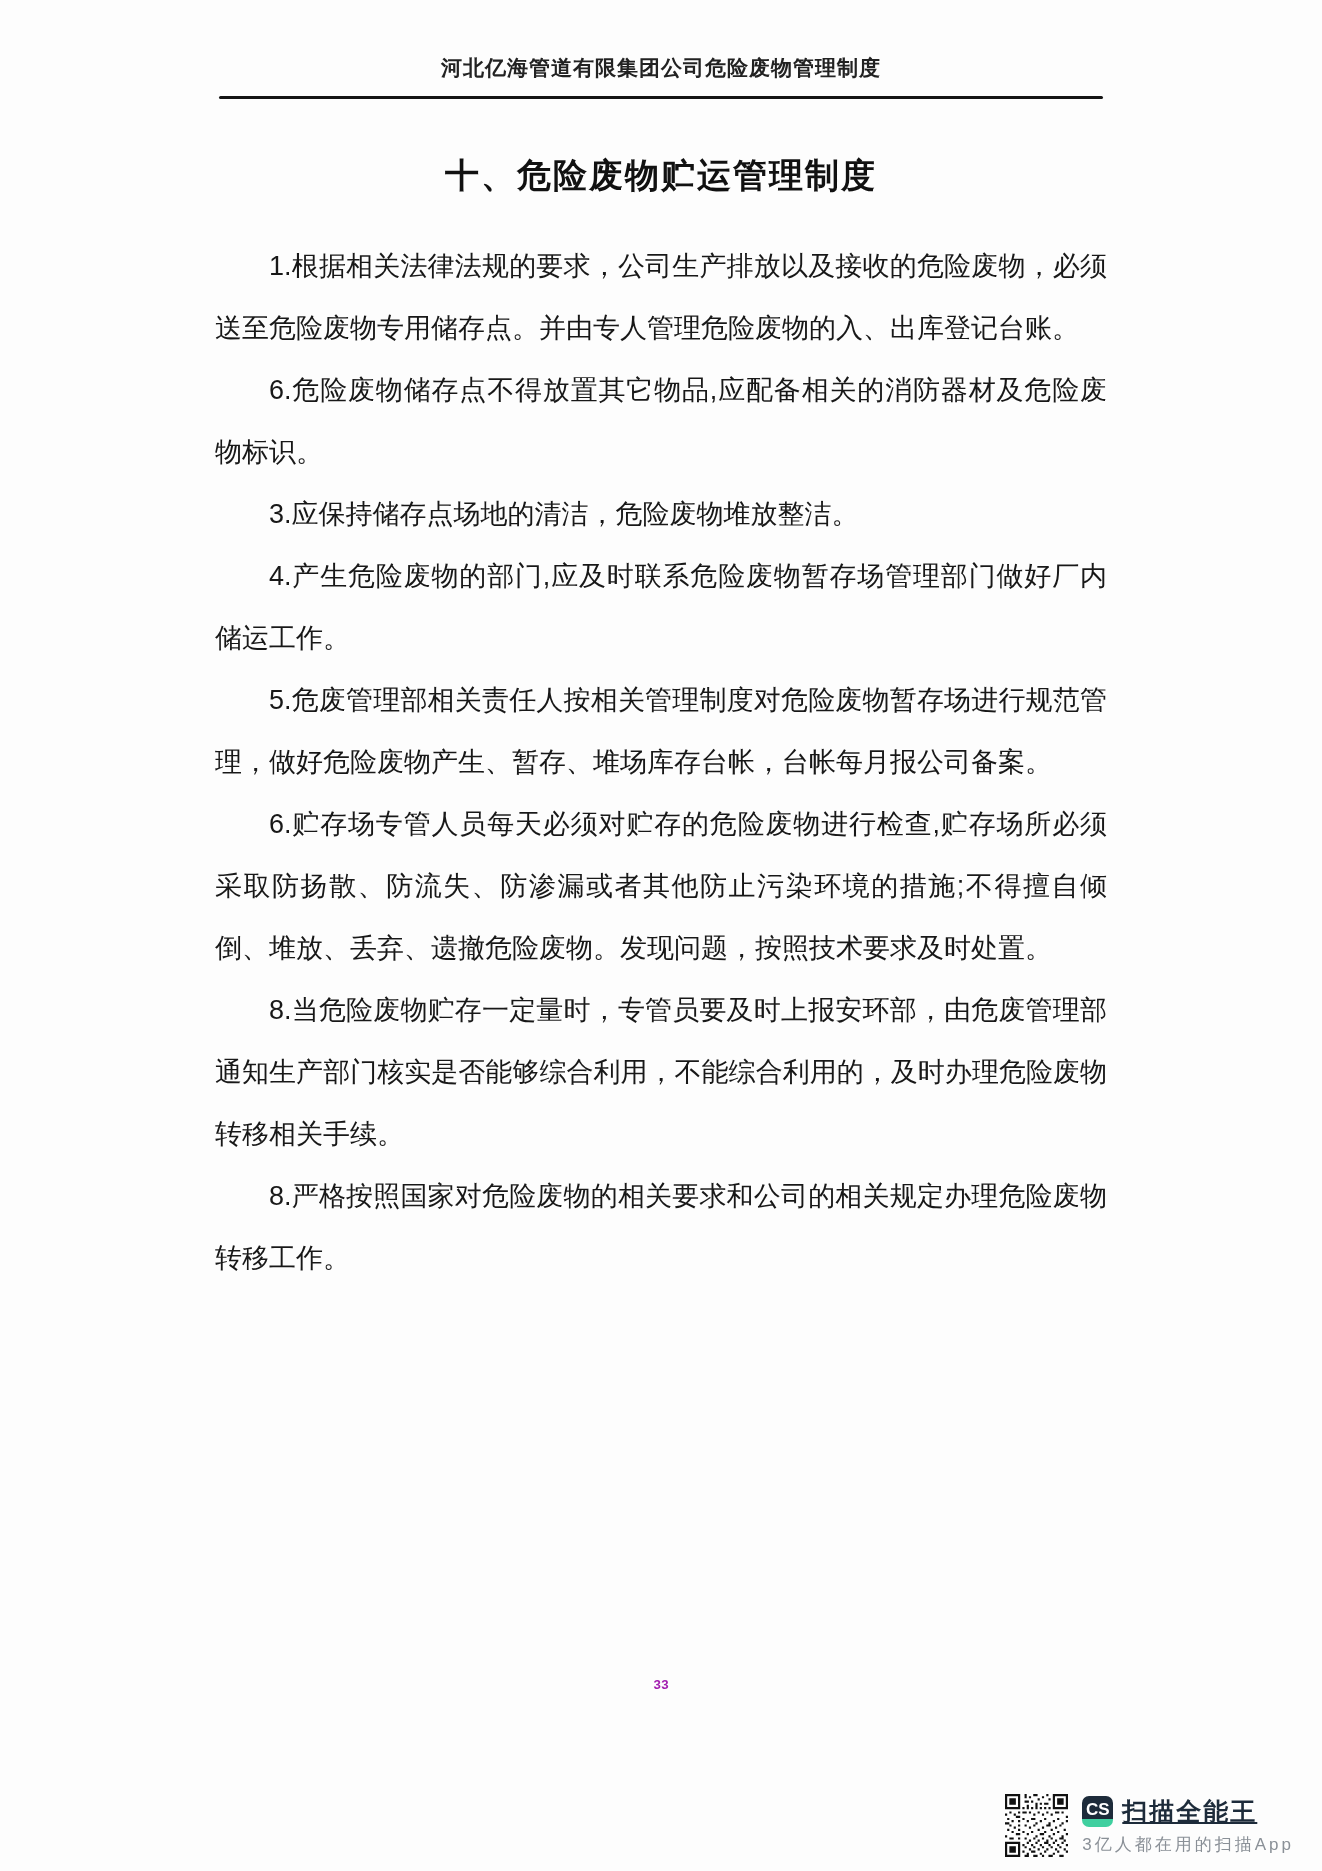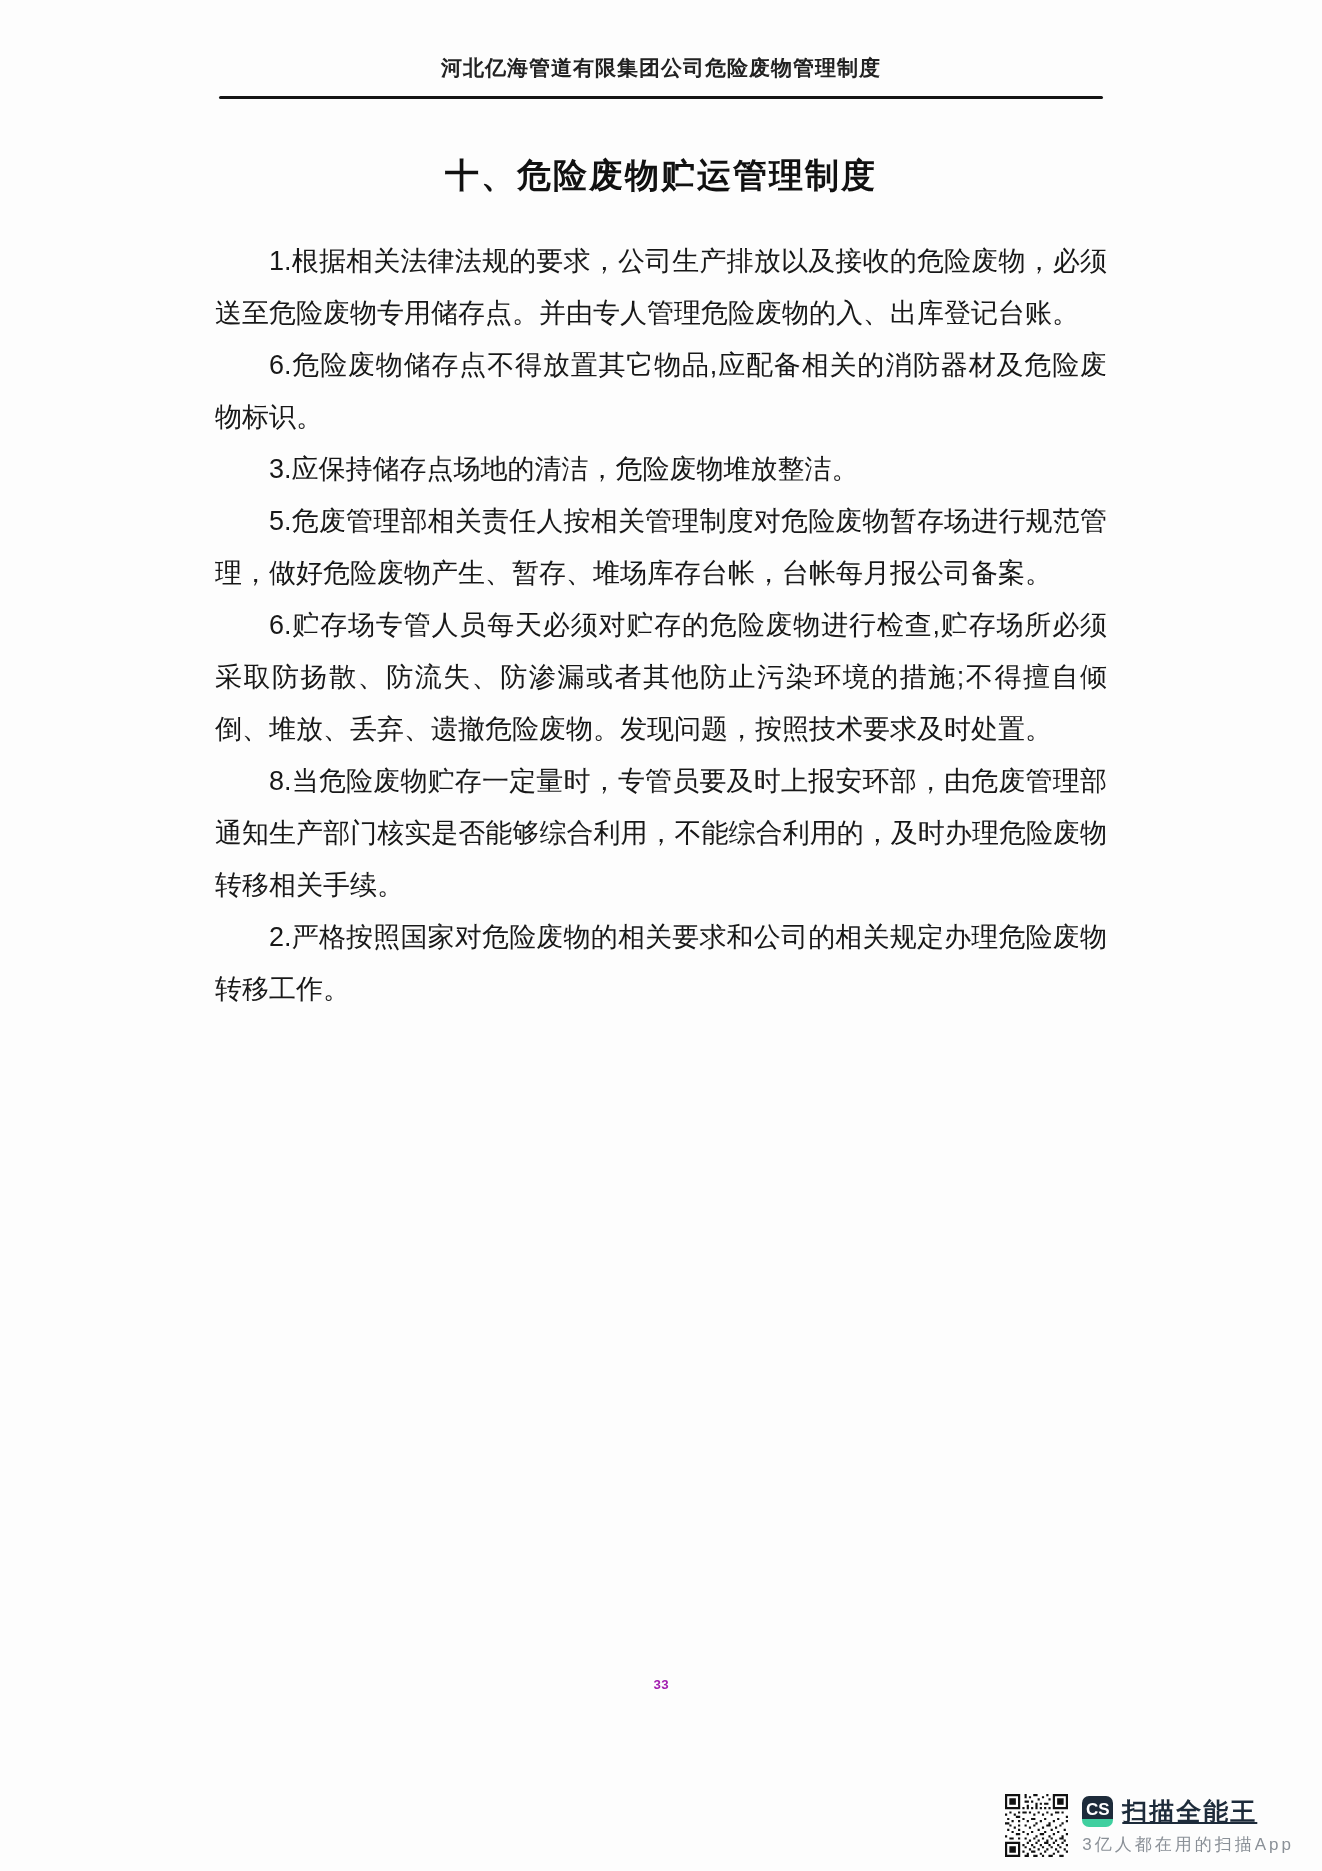--- a/index.html
+++ b/index.html
@@ -41,21 +41,21 @@
     color:#111;
     letter-spacing:2px;
   }
   .doc-body{
     width:892px;
     margin:36px auto 0 auto;
   }
   .doc-body p{
     margin:0;
     font-size:27px;
-    line-height:52px;
+    line-height:62px;
     text-align:justify;
     text-indent:2em;
     color:#181818;
   }
   .page-number{
     position:absolute;
     top:1678px;
     left:0;
     width:100%;
     text-align:center;
@@ -122,24 +122,25 @@
     <div class="doc-header-title">河北亿海管道有限集团公司危险废物管理制度</div>
     <div class="doc-header-rule"></div>
   </div>
 
   <div class="doc-title">十、危险废物贮运管理制度</div>
 
   <div class="doc-body">
     <p>1.根据相关法律法规的要求，公司生产排放以及接收的危险废物，必须送至危险废物专用储存点。并由专人管理危险废物的入、出库登记台账。</p>
     <p>6.危险废物储存点不得放置其它物品,应配备相关的消防器材及危险废物标识。</p>
     <p>3.应保持储存点场地的清洁，危险废物堆放整洁。</p>
+    <p>4.产生危险废物的部门,应及时联系危险废物暂存场管理部门做好厂内储运工作。</p>
     <p>5.危废管理部相关责任人按相关管理制度对危险废物暂存场进行规范管理，做好危险废物产生、暂存、堆场库存台帐，台帐每月报公司备案。</p>
     <p>6.贮存场专管人员每天必须对贮存的危险废物进行检查,贮存场所必须采取防扬散、防流失、防渗漏或者其他防止污染环境的措施;不得擅自倾倒、堆放、丢弃、遗撤危险废物。发现问题，按照技术要求及时处置。</p>
     <p>8.当危险废物贮存一定量时，专管员要及时上报安环部，由危废管理部通知生产部门核实是否能够综合利用，不能综合利用的，及时办理危险废物转移相关手续。</p>
-    <p>2.严格按照国家对危险废物的相关要求和公司的相关规定办理危险废物转移工作。</p>
+    <p>8.严格按照国家对危险废物的相关要求和公司的相关规定办理危险废物转移工作。</p>
   </div>
 
   <div class="page-number">33</div>
 
   <div class="scanner-badge">
     <svg class="qr" viewBox="0 0 29 29" xmlns="http://www.w3.org/2000/svg">
       <rect x="0" y="0" width="29" height="29" fill="#ffffff"></rect>
       <path fill="#111111" fill-rule="evenodd" d="
         M0 0h7v7H0z M1 1v5h5V1z M2 2h3v3H2z
         M22 0h7v7h-7z M23 1v5h5V1z M24 2h3v3h-3z

